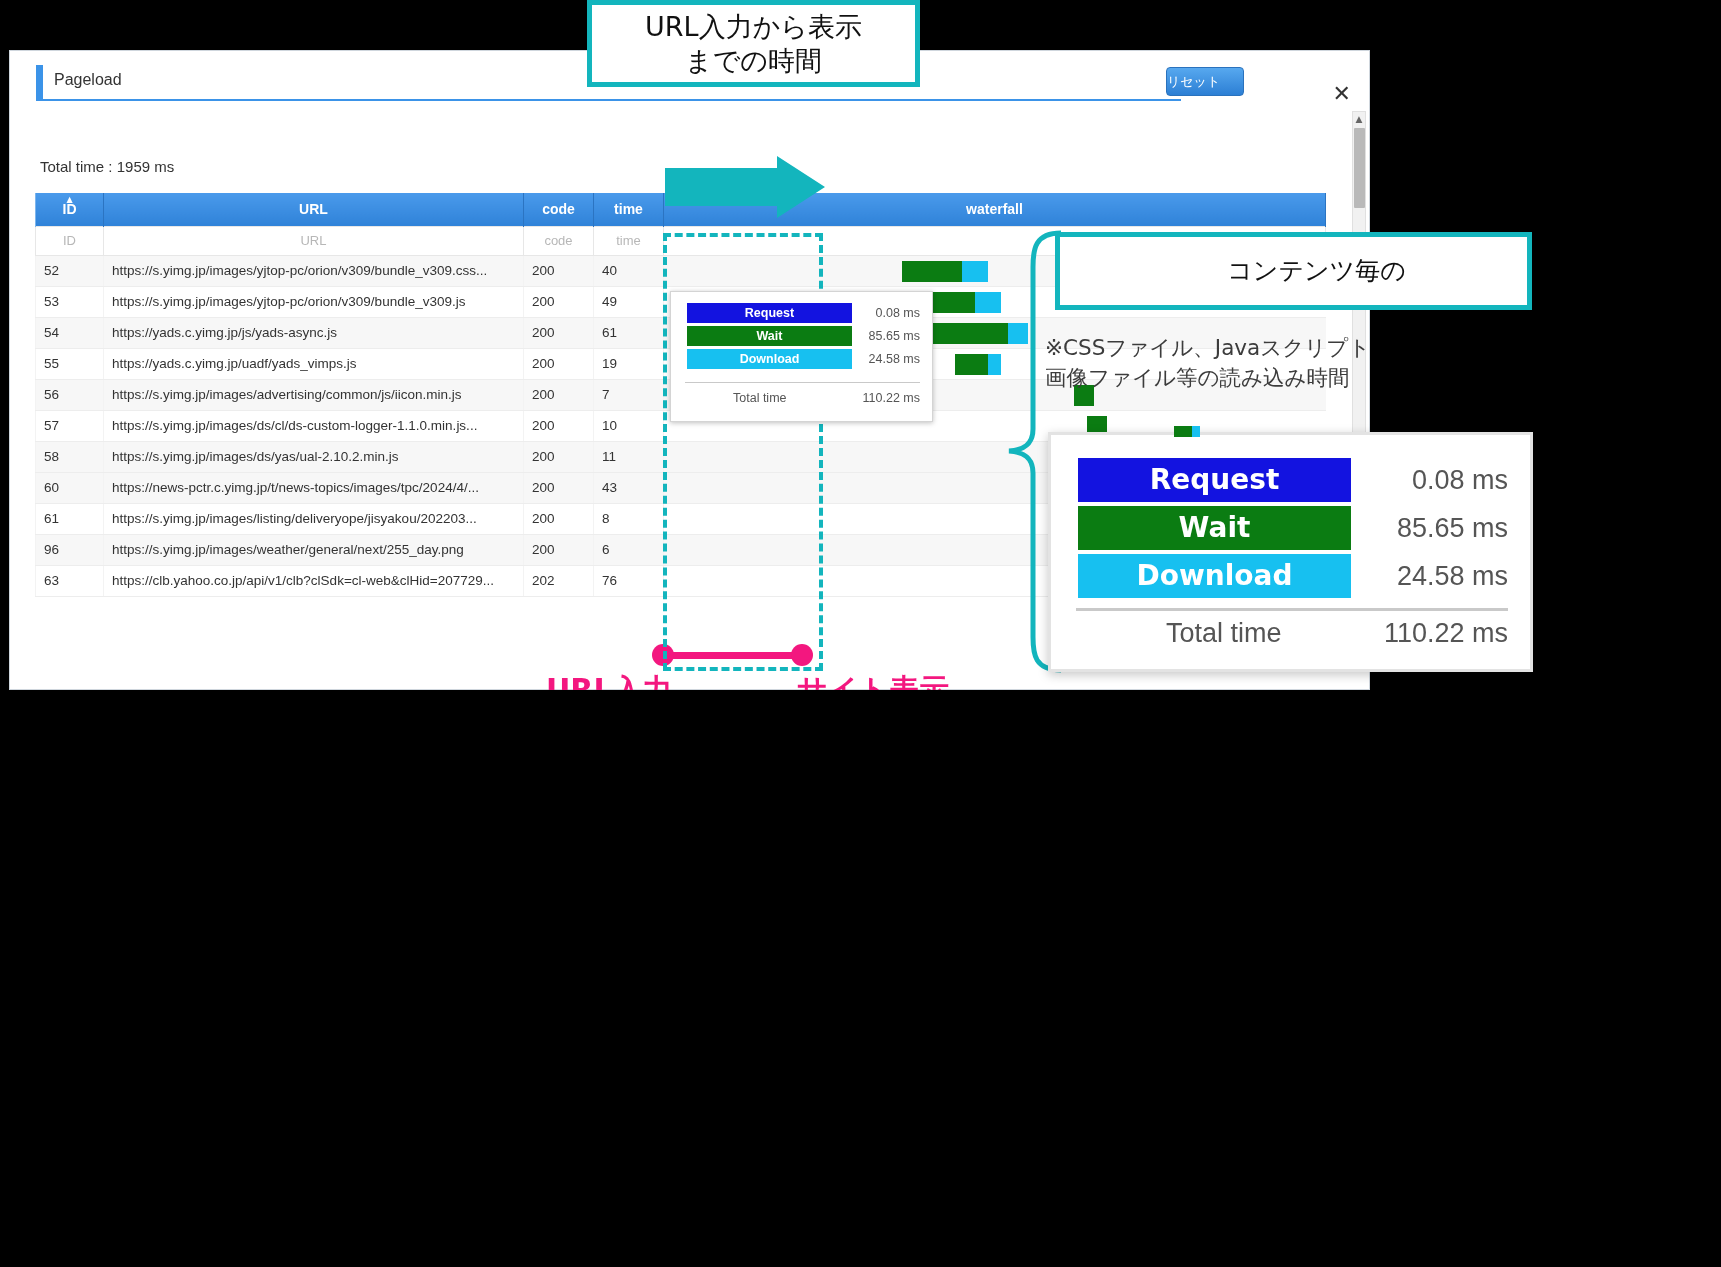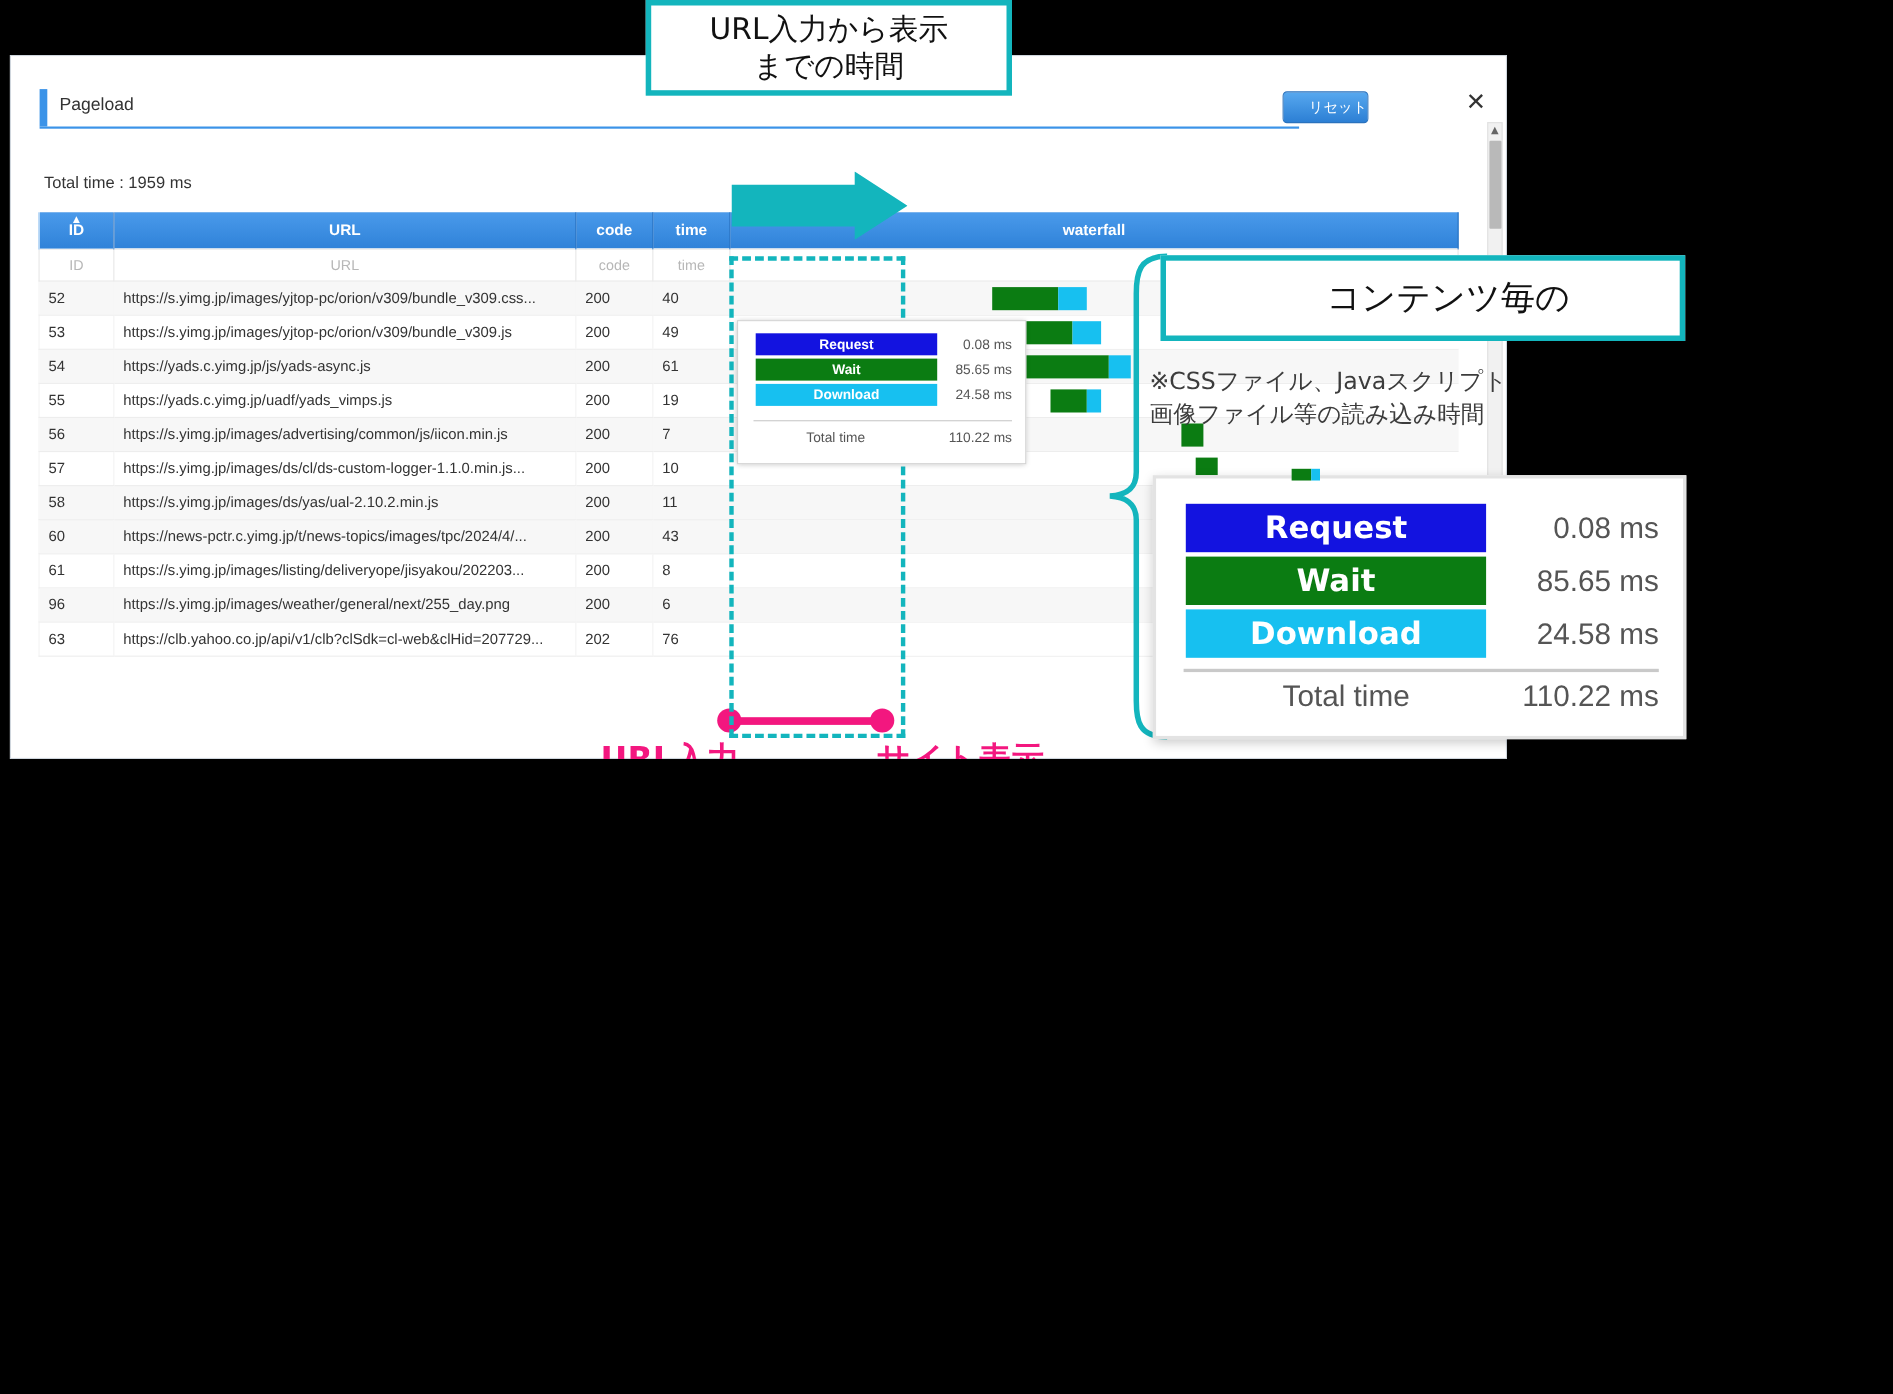--- a/index.html
+++ b/index.html
@@ -32,37 +32,37 @@
     font-family:"DejaVu Sans", sans-serif;
   }
   .panel-scrollbar .sb-up { top:0; }
   .panel-scrollbar .sb-down { bottom:0; }
   .panel-scrollbar .sb-thumb {
     position:absolute; left:1px; top:16px; width:11px; height:80px;
     background:#b9b9b9; border-radius:1px;
   }
 
   .titlerow {
-    position:absolute; left:26px; top:30px; width:1290px; height:36px;
+    position:absolute; left:26px; top:14px; width:1290px; height:36px;
   }
   .title-bar-accent {
     position:absolute; left:0; top:0; width:7px; height:34px; background:#3b93e8;
   }
   .title-text {
     position:absolute; left:18px; top:6px;
     font-size:16px; color:#333;
   }
   .title-underline {
     position:absolute; left:0; bottom:0; width:1145px; height:2px; background:#3b93e8;
   }
   .reset-btn {
     position:absolute; left:1130px; top:2px; width:78px; height:29px;
     background:linear-gradient(#57a8ef,#2c7fd4);
     border:1px solid #2a72bd; border-radius:4px;
-    color:#fff; font-size:13px; text-align:right; line-height:27px;
+    color:#fff; font-size:13px; text-align:left; line-height:27px;
     cursor:pointer;
   }
 
   .total-time {
     position:absolute; left:30px; top:107px;
     font-size:15px; color:#333;
   }
 
   
   .tbl {
@@ -142,21 +142,21 @@
     display:flex; flex-direction:column; align-items:center; justify-content:center;
     font-size:27px; color:#111; line-height:1.25;
     font-family:"DejaVu Sans", sans-serif;
   }
 
   
   .callout-right {
     position:absolute; left:1055px; top:232px; width:477px; height:78px;
     background:#fff; border:5px solid #13b5bd; z-index=60; z-index:60;
     display:flex; flex-direction:column; align-items:center; justify-content:center;
-    font-size:31px; color:#111; line-height:1.3;
+    font-size:25px; color:#111; line-height:1.3;
     font-family:"DejaVu Sans", sans-serif;
     padding-left:46px;
   }
 
   
   .brace { position:absolute; left:965px; top:178px; width:90px; height:445px; z-index:36; }
 
   
   .footnote {
     position:absolute; left:1045px; top:333px; width:680px;

